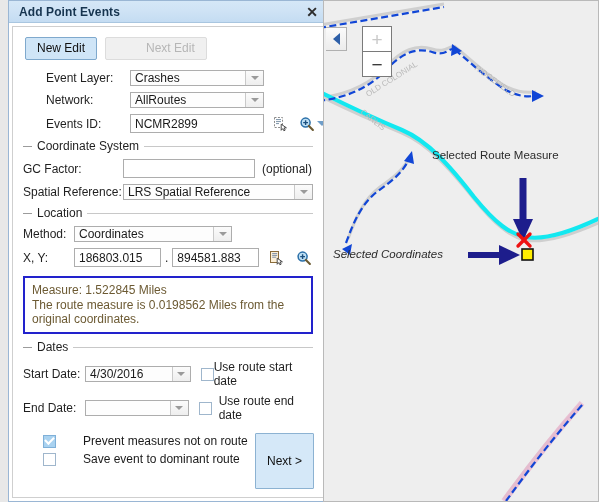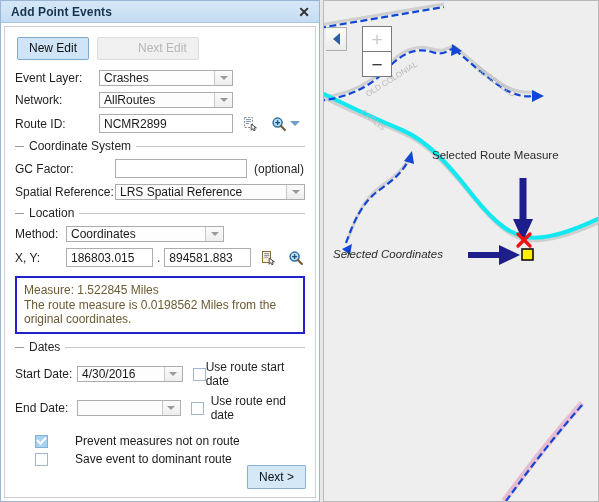--- a/index.html
+++ b/index.html
@@ -8,21 +8,21 @@
     font-family:"Liberation Sans", sans-serif;
     font-size:12px;
     color:#1a1a1a;
     background:#e8e8e8;
     overflow:hidden;
   }
   #root{position:relative;width:599px;height:502px;}
 
   
   #panel{
-    position:absolute;left:0;top:0;width:320px;height:502px;
+    position:absolute;left:8px;top:0;width:320px;height:502px;
     background:#ffffff;
     border:1px solid #9ab6d4;
     box-sizing:border-box;
   }
   #titlebar{
     height:22px;
     background:linear-gradient(to bottom,#d5e7f7 0%,#cfe3f5 45%,#c4dcf2 100%);
     border-bottom:1px solid #a9c6e0;
     display:flex;align-items:center;
     padding:0 6px 0 10px;
@@ -50,21 +50,21 @@
   }
   .tbtn.primary{
     background:#cfe5f7;border:1px solid #7fa9cd;color:#101010;
   }
   .tbtn.disabled{
     background:#f0f0f0;border:1px solid #dcdcdc;color:#b6b6b6;cursor:default;padding-left:40px;
   }
 
   .frow{display:flex;align-items:center;margin-bottom:6px;}
   .flabel{font-size:12px;color:#1f1f1f;}
-  .lbl-w{width:84px;flex:none;}
+  .lbl-w{width:84px;flex:none;margin-left:23px;}
   .combo{
     display:flex;align-items:stretch;height:16px;box-sizing:border-box;
     border:1px solid #adadad;background:#fff;
   }
   .combo .txt{
     flex:1;padding:1px 4px;font-size:12px;line-height:16px;
     display:flex;align-items:center;overflow:hidden;white-space:nowrap;
     background:#fdfdfd;
   }
   .combo .arrow{
@@ -120,21 +120,21 @@
     border-left:2px solid #fff;border-bottom:2px solid #fff;
     transform:rotate(-45deg) translate(1px,-1px);
   }
   .cbrow{display:flex;align-items:center;gap:7px;margin-bottom:4px;}
   .cbrow span{font-size:12px;margin-left:20px;}
 
   #nextwrap{position:absolute;right:9px;bottom:8px;}
   #nextbtn{
     background:#d5e8f8;border:1px solid #8cb2d2;color:#101010;
     font-family:"Liberation Sans",sans-serif;font-size:12px;
-    padding:4px 11px;cursor:pointer;border-radius:1px;
+    padding:20px 11px;cursor:pointer;border-radius:1px;
   }
 
   
   #map{
     position:absolute;left:323px;top:0;width:276px;height:502px;
     background:#eeeeee;border:1px solid #b9b9b9;box-sizing:border-box;
     overflow:hidden;
   }
   #map svg{display:block;}
   #zoomctl{
@@ -195,21 +195,21 @@
         <span class="flabel lbl-w">Network:</span>
         <div class="combo" style="width:134px;">
           <div class="txt">AllRoutes</div>
           <div class="arrow">
               <i></i>
             </div>
         </div>
       </div>
 
       <div class="frow">
-        <span class="flabel lbl-w">Route ID:</span>
+        <span class="flabel lbl-w">Events ID:</span>
         <input class="input" style="width: 134px;" value="NCMR2899">
         <div class="iconbtn" style="margin-left:9px;">
           <svg width="16" height="16" viewBox="0 0 16 16">
             <rect x="1.5" y="1.5" width="8" height="10" fill="#fff" stroke="#8a8a8a" stroke-dasharray="2,1.4"></rect>
             <path d="M3 3.6h5M3 5.6h5M3 7.6h3" stroke="#7c93a8" stroke-width="1"></path>
             <path d="M8.2 8.2l0 6.1 1.6-1.7 1.1 2.2 1.3-.7-1.1-2.2 2.3-.1z" fill="#fff" stroke="#3a3a3a" stroke-width=".9"></path>
           </svg>
         </div>
         <div class="iconbtn" style="margin-left:10px;">
           <svg width="16" height="16" viewBox="0 0 16 16">

